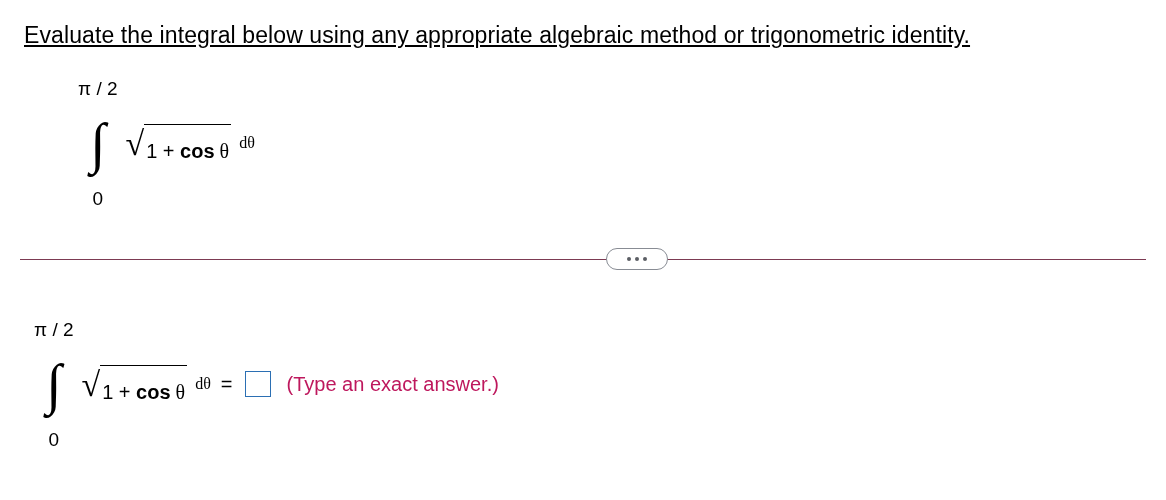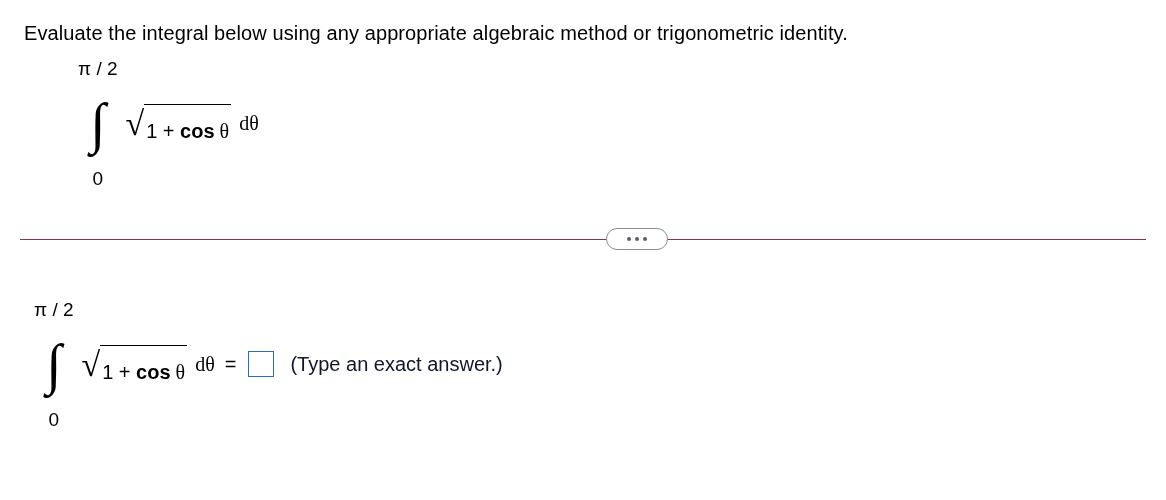--- a/index.html
+++ b/index.html
@@ -7,24 +7,25 @@
     font-family: Arial, Helvetica, sans-serif;
     font-size: 20px;
     color: #000;
     background: #fff;
     width: 1166px;
     height: 500px;
     position: relative;
     padding: 20px 24px;
   }
   .prompt {
-    font-size: 20px;
+    font-size: 23px;
     line-height: 1.35;
-    margin-bottom: 12px;
+    margin-bottom: 28px;
     letter-spacing: 0.1px;
+    text-decoration: underline;
   }
   .integral-block {
     margin-left: 54px;
     display: flex;
     align-items: center;
     gap: 6px;
     margin-bottom: 40px;
   }
   .integral-block-2 {
     margin-left: 10px;
@@ -68,21 +69,21 @@
     position: relative;
     top: 1px;
   }
   .sqrt-body {
     border-top: 1.6px solid #000;
     padding: 14px 2px 0 2px;
     font-size: 20px;
     line-height: 1.2;
   }
   .diff {
-    font-size: 20px;
+    font-size: 16px;
     margin-left: 2px;
   }
   .theta { font-family: 'Times New Roman', serif; }
   .cos { font-weight: bold; }
   .divider-row {
     position: relative;
     width: 100%;
     height: 24px;
     margin-top: 18px;
   }
@@ -120,21 +121,21 @@
   }
   .answer-box {
     display: inline-block;
     width: 26px;
     height: 26px;
     border: 1.6px solid #2b6fb3;
     background: #fff;
     vertical-align: middle;
   }
   .hint {
-    color: #0f172a;
+    color: #be185d;
     font-size: 20px;
     margin-left: 10px;
   }
 </style>
 </head>
 <body>
 
 <div class="prompt">Evaluate the integral below using any appropriate algebraic method or trigonometric identity.</div>
 
 <div class="integral-block">

